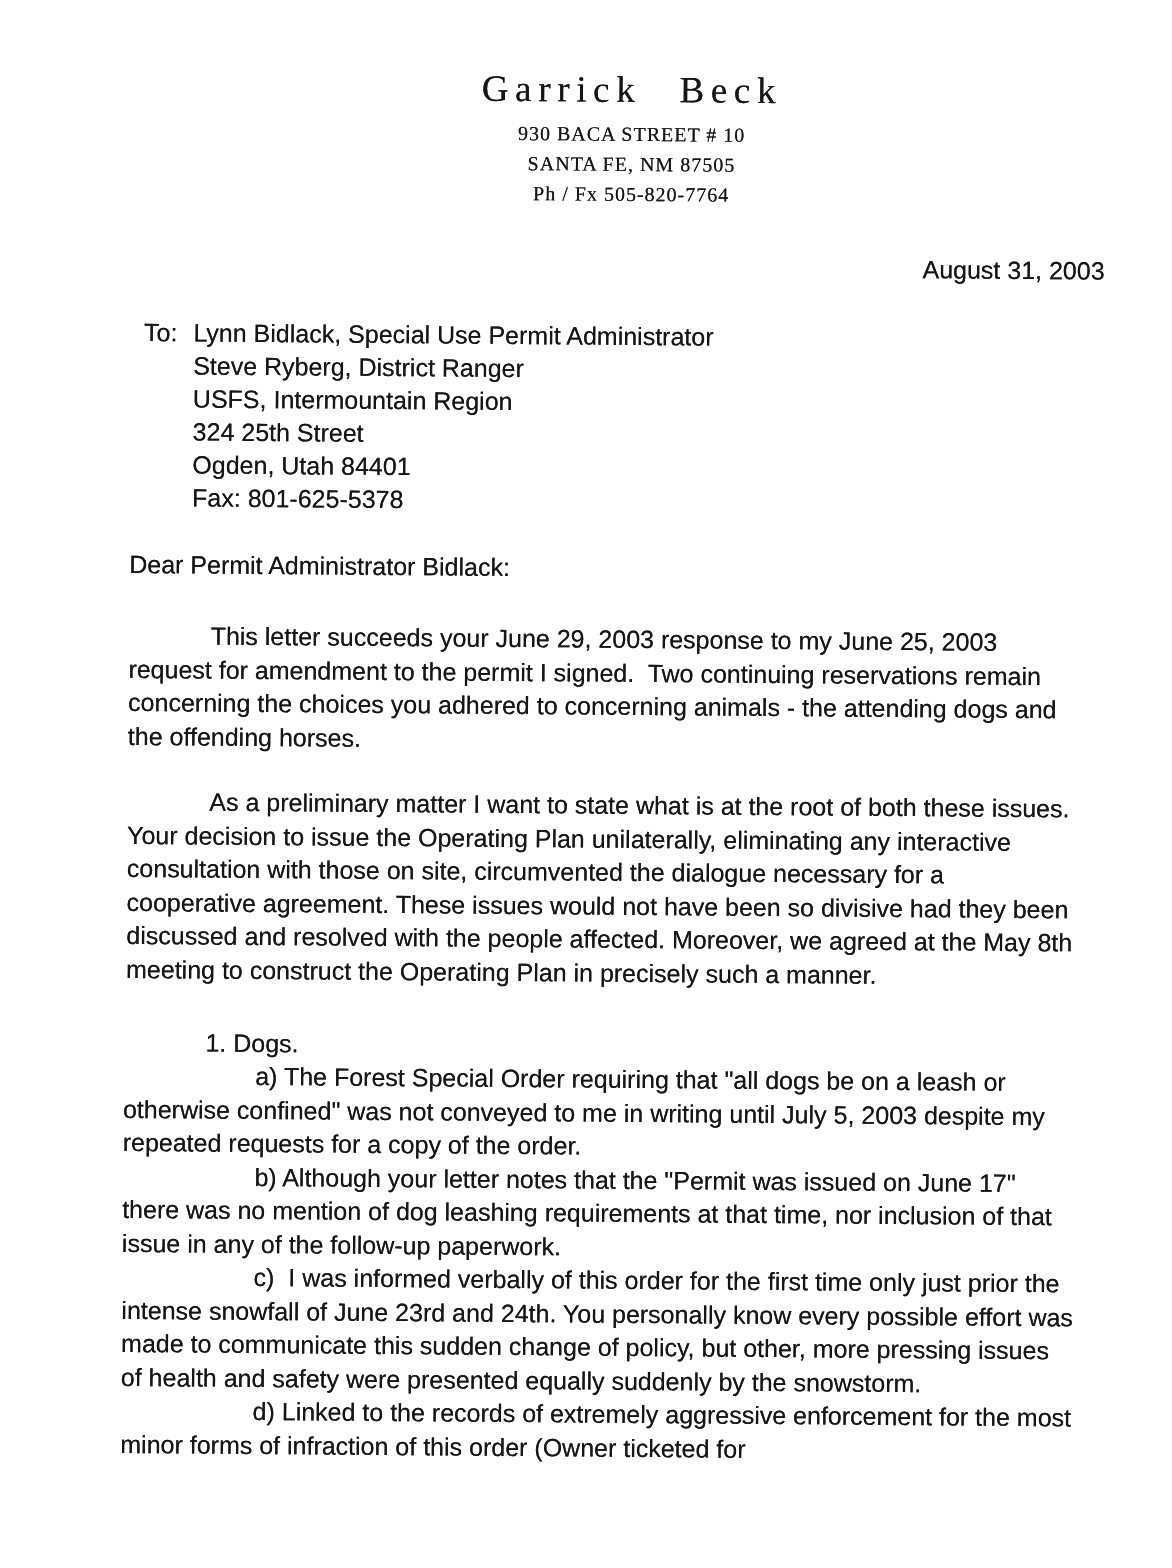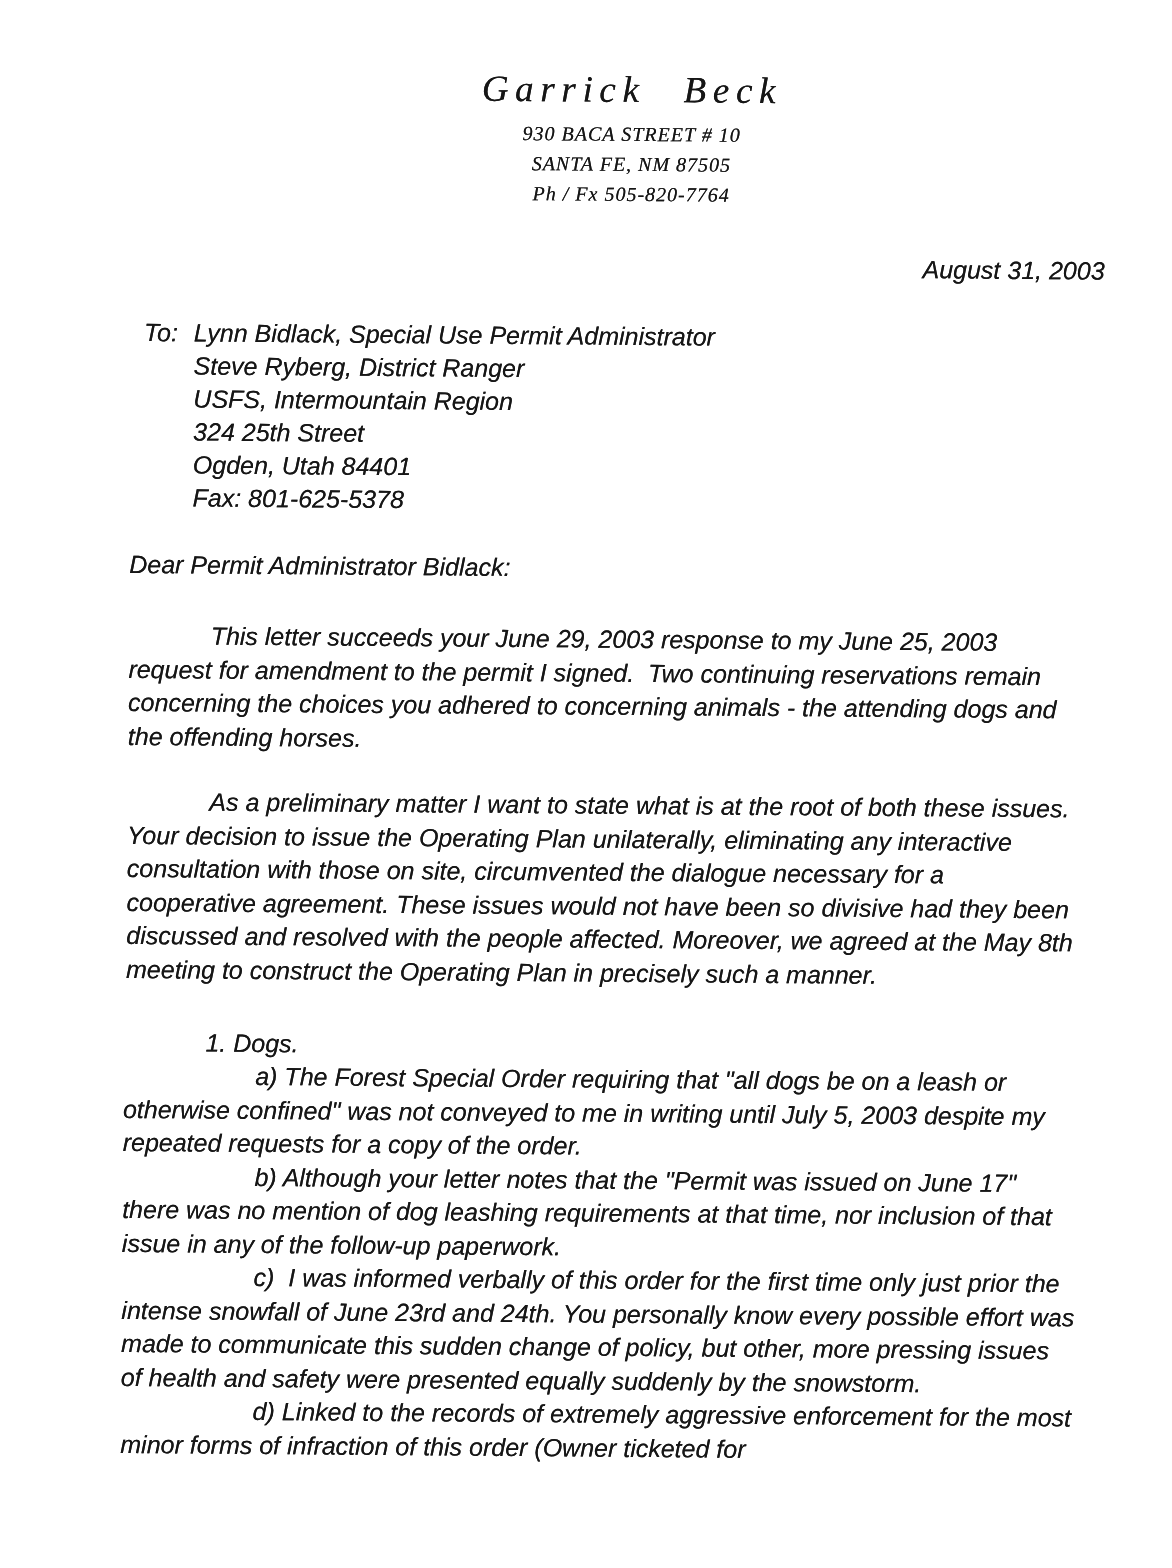--- a/index.html
+++ b/index.html
@@ -13,21 +13,20 @@
   body {
     font-family: "Liberation Sans", "DejaVu Sans", sans-serif;
     color: #161616;
   }
   .page {
     position: relative;
     width: 1172px;
     height: 1464px;
     overflow: hidden;
     background: #ffffff;
-    font-style: italic;
   }
   
   .scan-rotate {
     transform: rotate(0.45deg);
     transform-origin: 130px 90px;
     text-shadow: 0 0 0.6px rgba(10,10,10,0.85);
   }
   p { margin: 0; }
 
   .letterhead {

